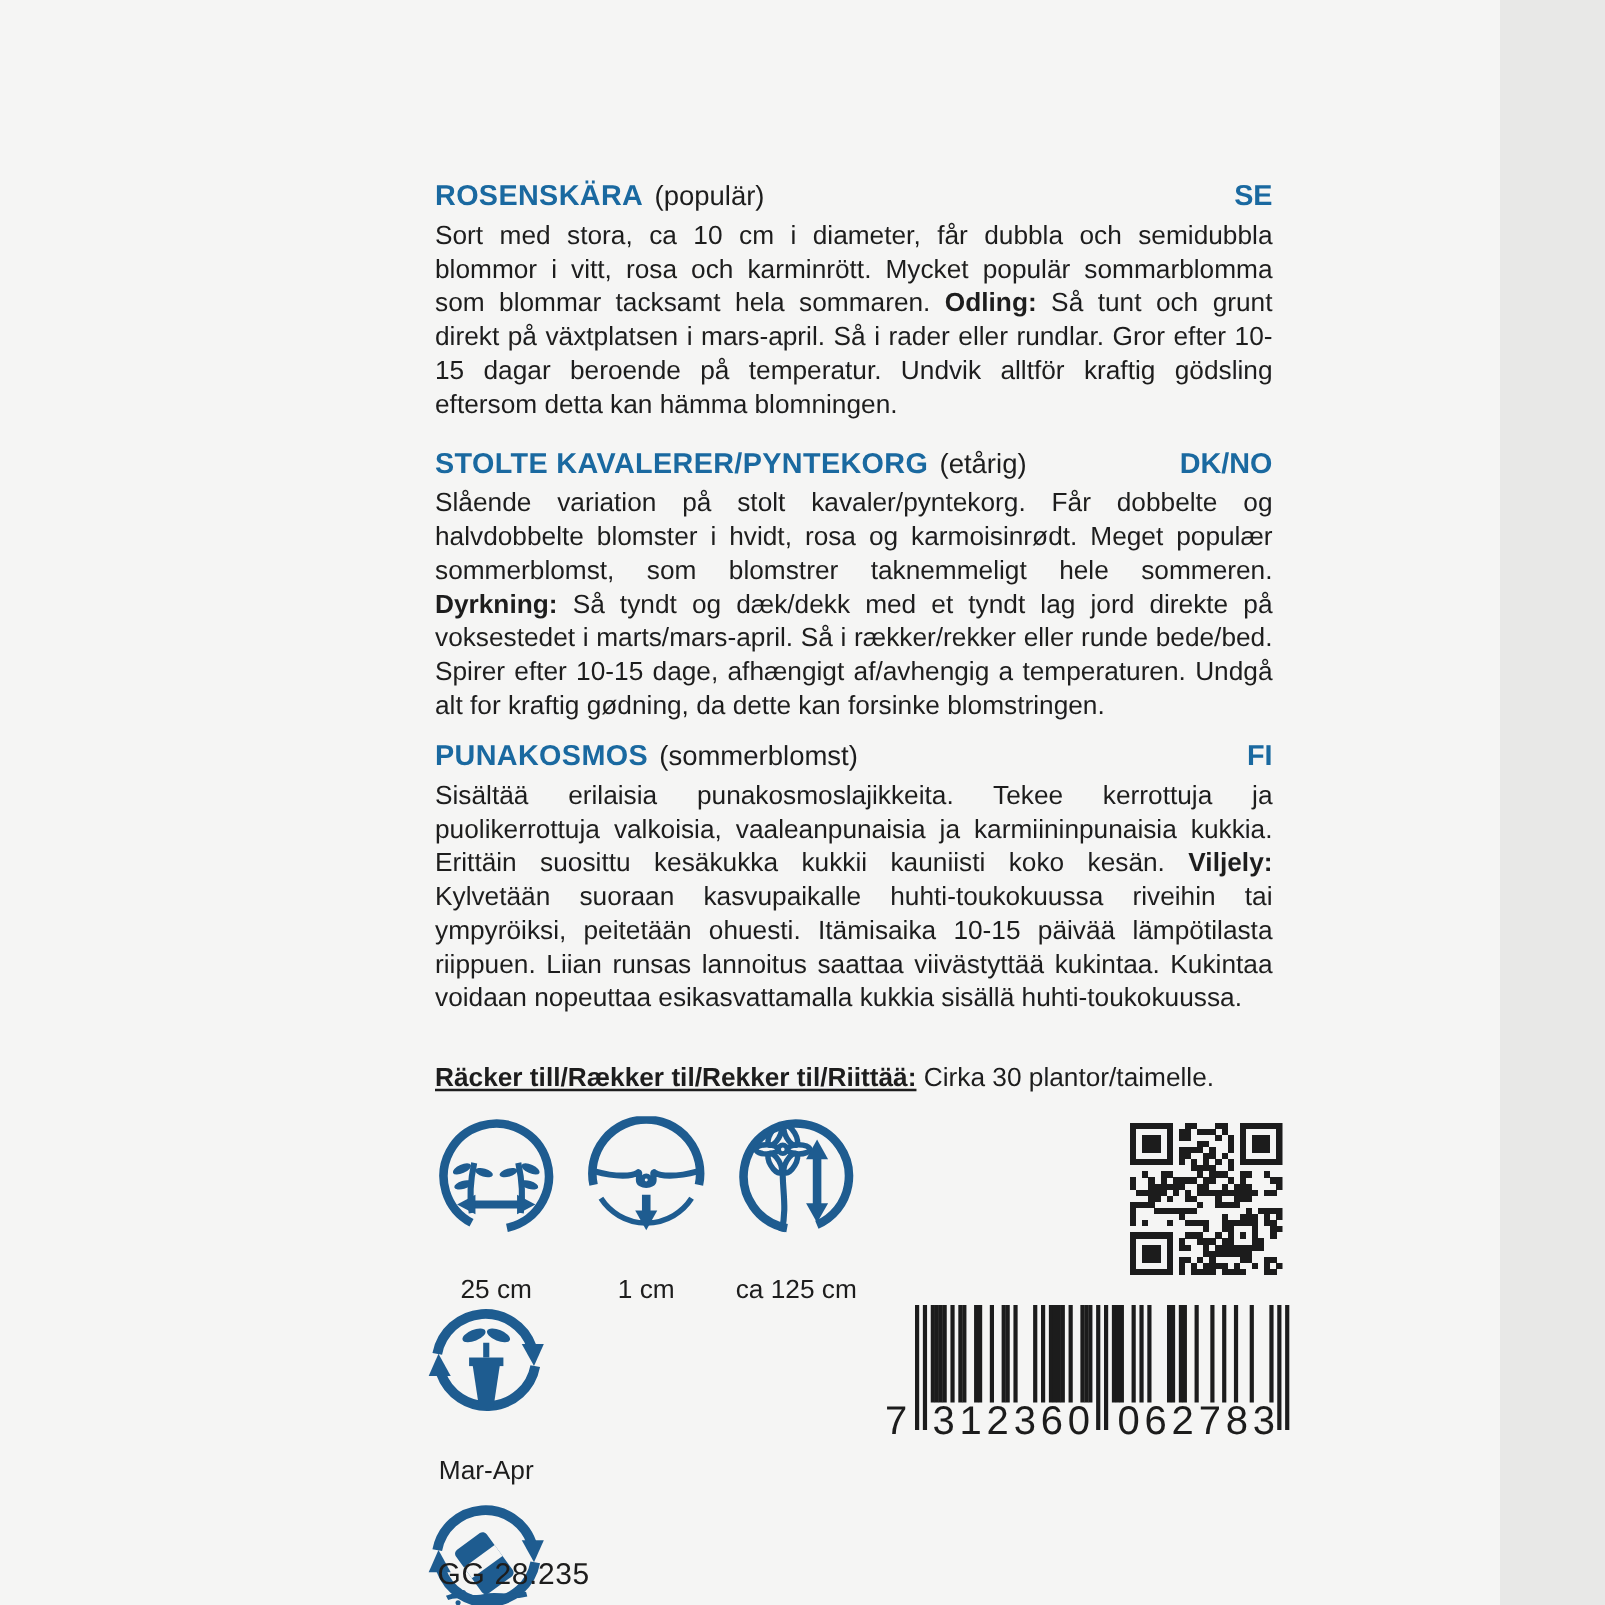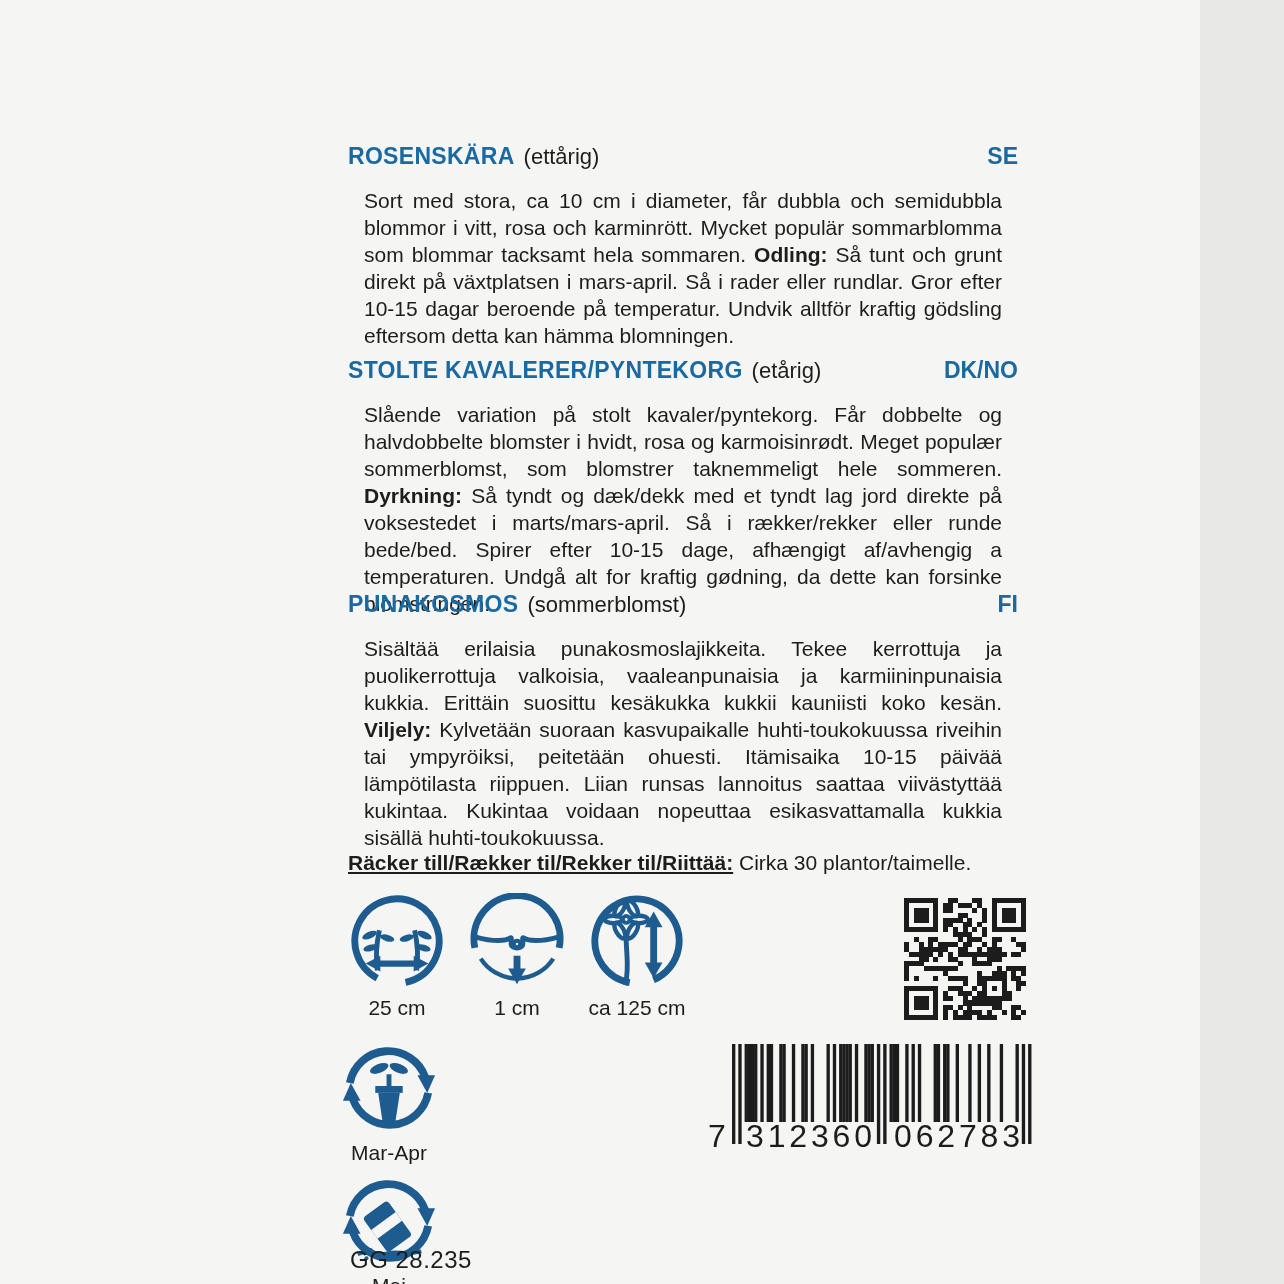--- a/index.html
+++ b/index.html
@@ -13,29 +13,29 @@
   body{background:#e8e8e7;font-family:"Liberation Sans",sans-serif;}
   .page{
     position:relative;width:1200px;height:1284px;background:var(--bg);
     overflow:hidden;color:var(--ink);
   }
   .lang-section{position:absolute;left:348px;width:670px;}
   .sec-head{display:flex;align-items:baseline;font-size:23px;line-height:28px;margin-bottom:4px;}
   .sec-title{color:var(--blue);font-weight:bold;letter-spacing:.3px;}
   .sec-sub{color:var(--ink);margin-left:9px;font-size:22px;}
   .sec-lang{margin-left:auto;color:var(--blue);font-weight:bold;}
-  .sec-body{margin:16px;font-size:21px;line-height:27px;text-align:justify;color:var(--ink);}
+  .sec-body{margin:0;font-size:21px;line-height:27px;text-align:justify;color:var(--ink);}
   .sec-body b{font-weight:bold;}
   .yield-line{position:absolute;left:348px;top:830px;width:670px;font-size:21px;color:var(--ink);}
   .yield-line b{font-weight:bold;text-decoration:underline;}
 
   .icon-row{position:absolute;display:flex;gap:6px;}
   .spec-row{left:340px;top:893px;}
   .cal-row{left:332px;top:1038px;flex-direction:column;}
-  .icon-block{width:114px;display:flex;flex-direction:column;align-items:center;}
+  .icon-block{width:114px;display:flex;flex-direction:column;align-items:center;gap:24px;}
   .icon-block svg{width:98px;height:98px;display:block;}
   .icon-label{font-size:21px;color:var(--ink);margin-top:5px;white-space:nowrap;}
   .st{stroke:var(--iconblue);fill:none;}
   .fl{fill:var(--iconblue);stroke:none;}
 
   .qr{position:absolute;left:904px;top:898px;width:122px;height:122px;}
   .barcode{position:absolute;left:706px;top:1044px;width:340px;height:125px;}
   .barcode svg{position:absolute;left:0;top:0;}
   .bc-digits{position:absolute;top:74px;font-size:32px;color:var(--code);display:flex;justify-content:space-between;}
   .bc-lead{left:2px;width:22px;justify-content:flex-start;}
@@ -45,21 +45,21 @@
   .footer-code{position:absolute;left:350px;top:1246px;font-size:24px;color:var(--ink);letter-spacing:.5px;}
 </style>
 </head>
 <body>
 
 <div class="page">
 
   <section class="lang-section" style="top:142px">
     <header class="sec-head">
       <span class="sec-title">ROSENSKÄRA</span>
-      <span class="sec-sub">(ettårig)</span>
+      <span class="sec-sub">(populär)</span>
       <span class="sec-lang">SE</span>
     </header>
     <p class="sec-body"><span>Sort med stora, ca 10 cm i diameter, får dubbla och semidubbla blommor i vitt, rosa och karminrött. Mycket populär sommarblomma som blommar tacksamt hela sommaren. </span><b>Odling:</b><span> Så tunt och grunt direkt på växtplatsen i mars-april. Så i rader eller rundlar. Gror efter 10-15 dagar beroende på temperatur. Undvik alltför kraftig gödsling eftersom detta kan hämma blomningen.</span></p>
   </section>
 
   <section class="lang-section" style="top:356px">
     <header class="sec-head">
       <span class="sec-title">STOLTE KAVALERER/PYNTEKORG</span>
       <span class="sec-sub">(etårig)</span>
       <span class="sec-lang">DK/NO</span>

